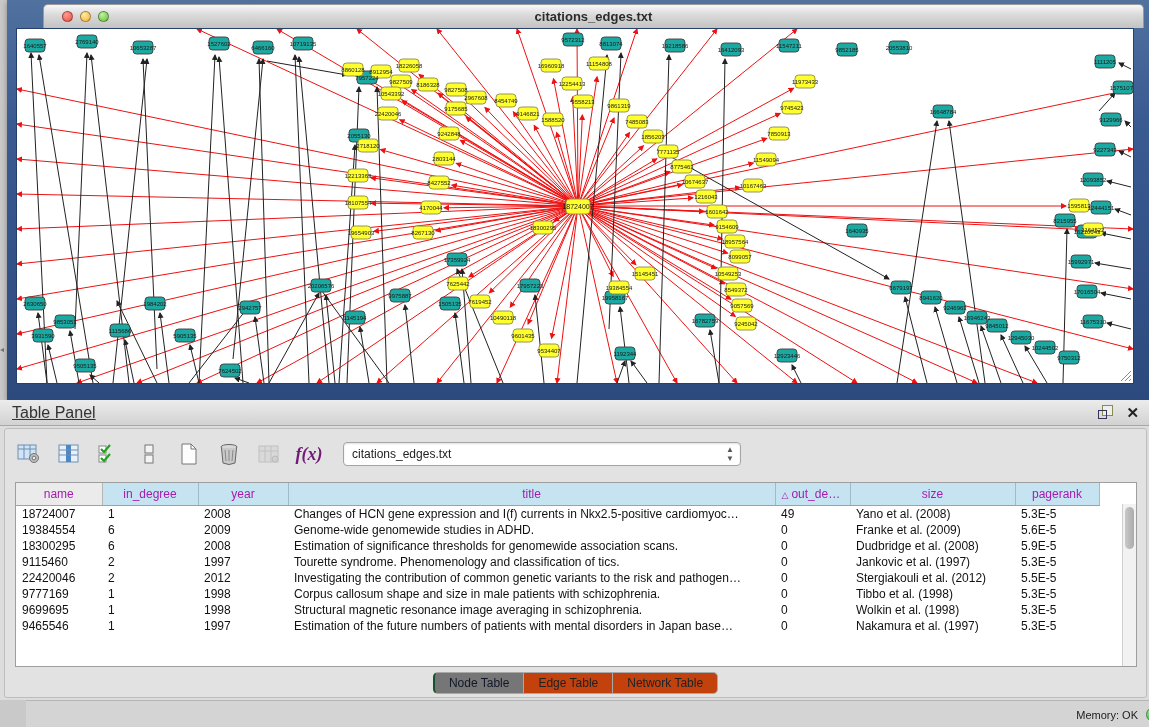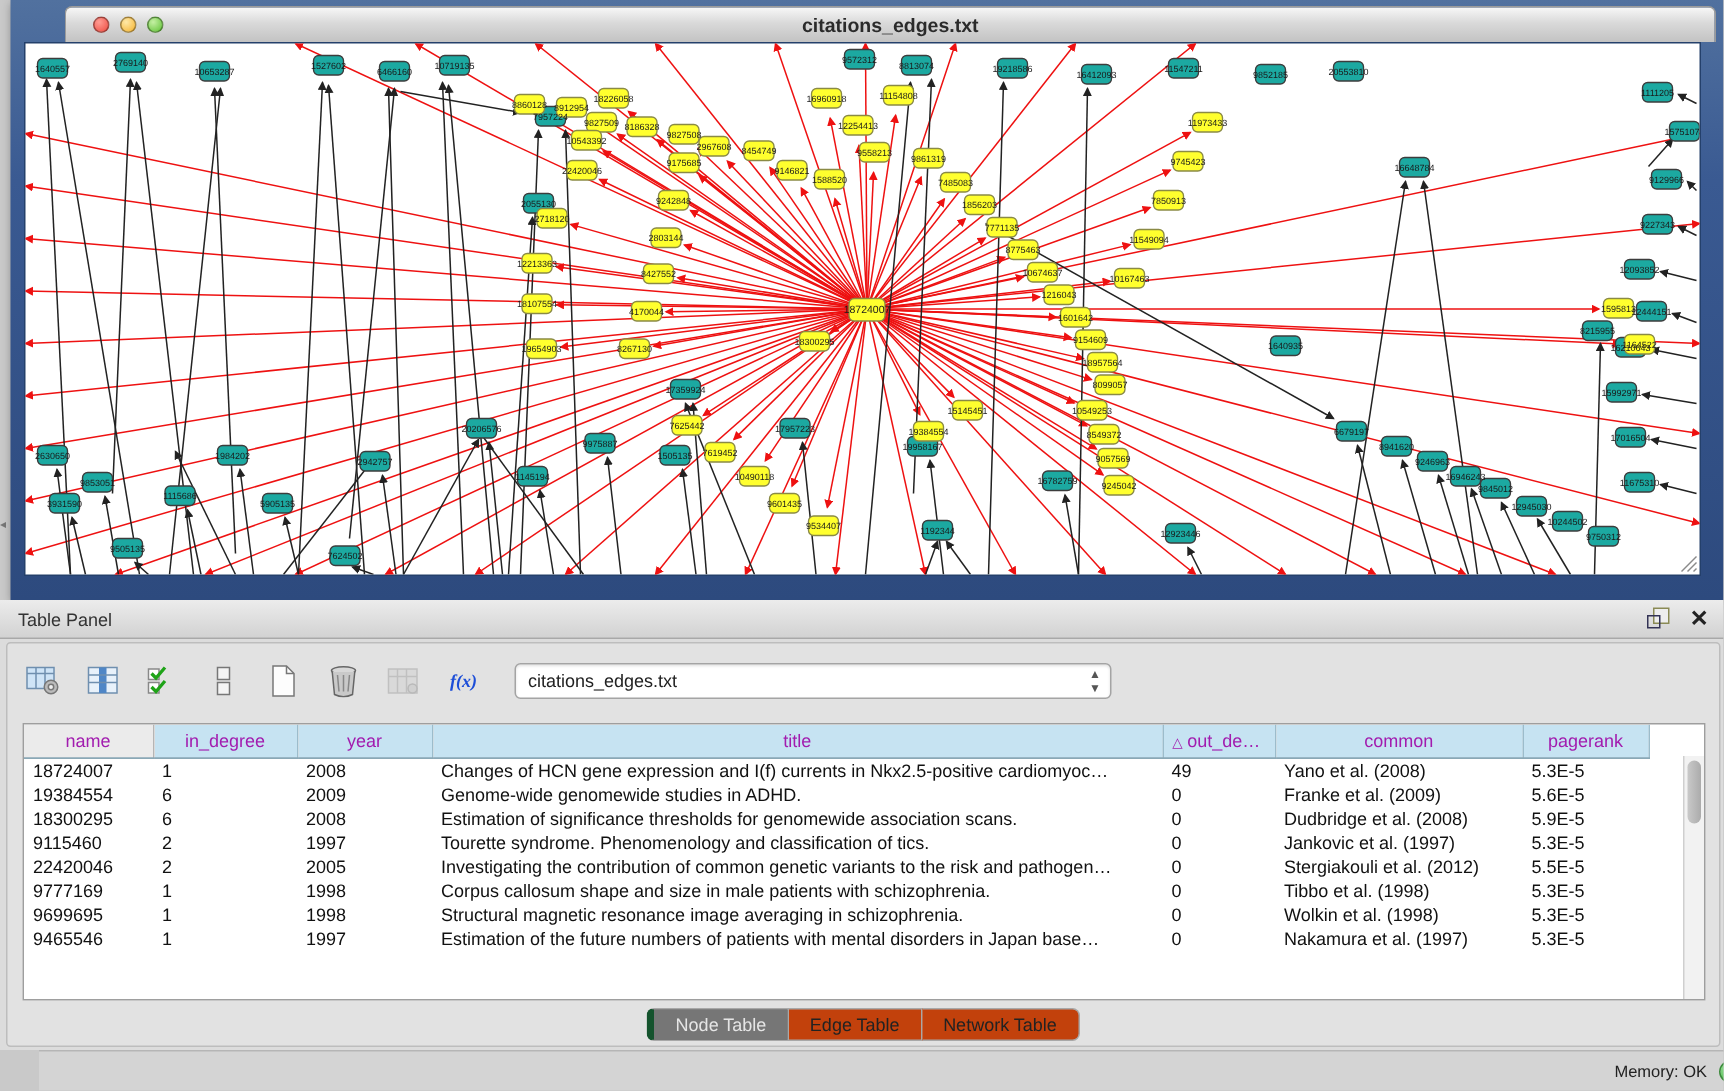--- a/index.html
+++ b/index.html
@@ -20,50 +20,50 @@
   .light.green{background:radial-gradient(circle at 35% 30%,#c5f0a4,#5fc234);}
   .win-title{width:100%;text-align:center;font-size:13px;color:#2b2b2b;font-weight:bold;}
   .canvas-wrap{position:absolute;left:9px;top:28px;width:1116px;height:354px;background:#ffffff;
     border:1px solid #24406b;box-sizing:content-box;}
   .canvas-wrap svg{display:block;}
   
   .table-panel{position:absolute;left:0;top:400px;width:1149px;height:300px;background:#dcdcdc;}
   .tp-header{position:absolute;left:0;top:0;width:1149px;height:25px;
     background:linear-gradient(180deg,#ececec,#d2d2d2);border-bottom:1px solid #a8a8a8;
     display:flex;align-items:center;}
-  .tp-title{font-size:12px;color:#333;padding-left:12px;}
+  .tp-title{font-size:16px;color:#333;padding-left:12px;text-decoration:underline;}
   .tp-header-icons{position:absolute;right:10px;top:4px;display:flex;gap:12px;align-items:center;}
   .float-icon{width:16px;height:16px;position:relative;}
   .float-icon .sq1{position:absolute;left:4px;top:1px;width:9px;height:9px;border:1px solid #8a8a55;background:#eee;}
   .float-icon .sq2{position:absolute;left:0;top:6px;width:7px;height:7px;border:1px solid #335;}
   .close-x{font-size:15px;font-weight:bold;color:#222;line-height:15px;cursor:default;}
   .tp-body{position:absolute;left:4px;top:28px;width:1141px;height:268px;background:#e2e2e2;
     border:1px solid #bdbdbd;border-radius:3px;}
   .toolbar{position:absolute;left:10px;top:8px;height:34px;display:flex;align-items:center;gap:12px;}
   .tbtn{width:28px;height:28px;display:flex;align-items:center;justify-content:center;}
-  .fx{font-size:12px;font-style:italic;font-weight:bold;color:#1d4ed8;font-family:"Liberation Serif",serif;}
+  .fx{font-size:18px;font-style:italic;font-weight:bold;color:#701a75;font-family:"Liberation Serif",serif;}
   .combo{margin-left:8px;width:388px;height:22px;background:#fff;border:1px solid #a4a4a4;border-radius:4px;
     font-size:12px;color:#222;display:flex;align-items:center;padding-left:8px;position:relative;
     box-shadow:inset 0 1px 2px rgba(0,0,0,.12);}
   .combo .arrows{position:absolute;right:6px;top:2px;font-size:8px;color:#555;line-height:9px;text-align:center;}
   .tbl-frame{position:absolute;left:10px;top:53px;width:1120px;height:183px;background:#fff;
     border:1px solid #9e9e9e;overflow:hidden;}
   table.grid{border-collapse:collapse;table-layout:fixed;font-size:12px;color:#111;width:1083px;}
   table.grid th{height:20px;background:#c6e3f2;border-right:1px solid #9cbccb;border-bottom:1px solid #8aa8b6;
     font-weight:normal;font-size:12px;color:#a21caf;text-align:center;overflow:hidden;white-space:nowrap;}
   table.grid th.graycol{background:#ebebeb;border-right:1px solid #b5b5b5;}
   table.grid td{height:16px;padding:0 0 0 6px;overflow:hidden;white-space:nowrap;text-overflow:clip;}
   .sort-tri{font-size:9px;margin-right:3px;}
   .vscroll{position:absolute;right:0;top:21px;width:13px;height:162px;background:#f2f2f2;border-left:1px solid #cfcfcf;}
   .vthumb{position:absolute;left:2px;top:3px;width:9px;height:42px;background:linear-gradient(90deg,#c9c9c9,#ababab);border-radius:5px;}
   .tabs-row{position:absolute;left:0;top:243px;width:100%;display:flex;justify-content:center;}
   .seg{display:flex;}
   .seg .tab{height:20px;line-height:20px;padding:0 14px;font-size:12px;background:#c2410c;
     border:1px solid #a8a8a8;border-left:none;color:#222;}
-  .seg .tab:first-child{border-left:5px solid #14532d;border-radius:5px 0 0 5px;background:#767676;color:#e5e5e5;}
+  .seg .tab:first-child{border-left:2px solid #14532d;border-radius:5px 0 0 5px;background:#767676;color:#0f172a;}
   .seg .tab:last-child{border-radius:0 5px 5px 0;}
   
   .status-bar{position:absolute;left:0;top:700px;width:1149px;height:27px;background:#d4d4d4;
     border-top:1px solid #b5b5b5;display:flex;align-items:center;justify-content:flex-end;margin-left:26px;}
   .mem-label{font-size:11px;color:#222;margin-right:8px;}
   .mem-dot{width:13px;height:13px;border-radius:50%;margin-right:14px;border:1px solid #3c8a3c;
     background:radial-gradient(circle at 35% 30%,#9fe09f,#3cb43c);}
   .left-strip{position:absolute;left:0;top:0;width:7px;height:400px;background:#c9c9c9;}
   .collapse-arrow{position:absolute;left:0px;top:345px;font-size:8px;color:#777;}
 </style>
@@ -586,21 +586,21 @@
             <col style="width: 84px;">
             <col style="width: auto;">
           </colgroup>
         <thead>
             <tr id="hdr-row">
               <th class="graycol">name</th>
               <th>in_degree</th>
               <th>year</th>
               <th>title</th>
               <th style="text-align: left; padding-left: 6px;"><span class="sort-tri">△</span>out_de…</th>
-              <th>common</th>
+              <th>size</th>
               <th>pagerank</th>
               <th style="background: rgb(255, 255, 255); border: none;"></th>
             </tr>
           </thead>
         <tbody id="body-rows">
             <tr>
               <td>18724007</td>
               <td>1</td>
               <td>2008</td>
               <td>Changes of HCN gene expression and I(f) currents in Nkx2.5-positive cardiomyoc…</td>
@@ -635,21 +635,21 @@
               <td>1997</td>
               <td>Tourette syndrome. Phenomenology and classification of tics.</td>
               <td>0</td>
               <td>Jankovic et al. (1997)</td>
               <td>5.3E-5</td>
               <td></td>
             </tr>
             <tr>
               <td>22420046</td>
               <td>2</td>
-              <td>2005</td>
+              <td>2012</td>
               <td>Investigating the contribution of common genetic variants to the risk and pathogen…</td>
               <td>0</td>
               <td>Stergiakouli et al. (2012)</td>
               <td>5.5E-5</td>
               <td></td>
             </tr>
             <tr>
               <td>9777169</td>
               <td>1</td>
               <td>1998</td>

